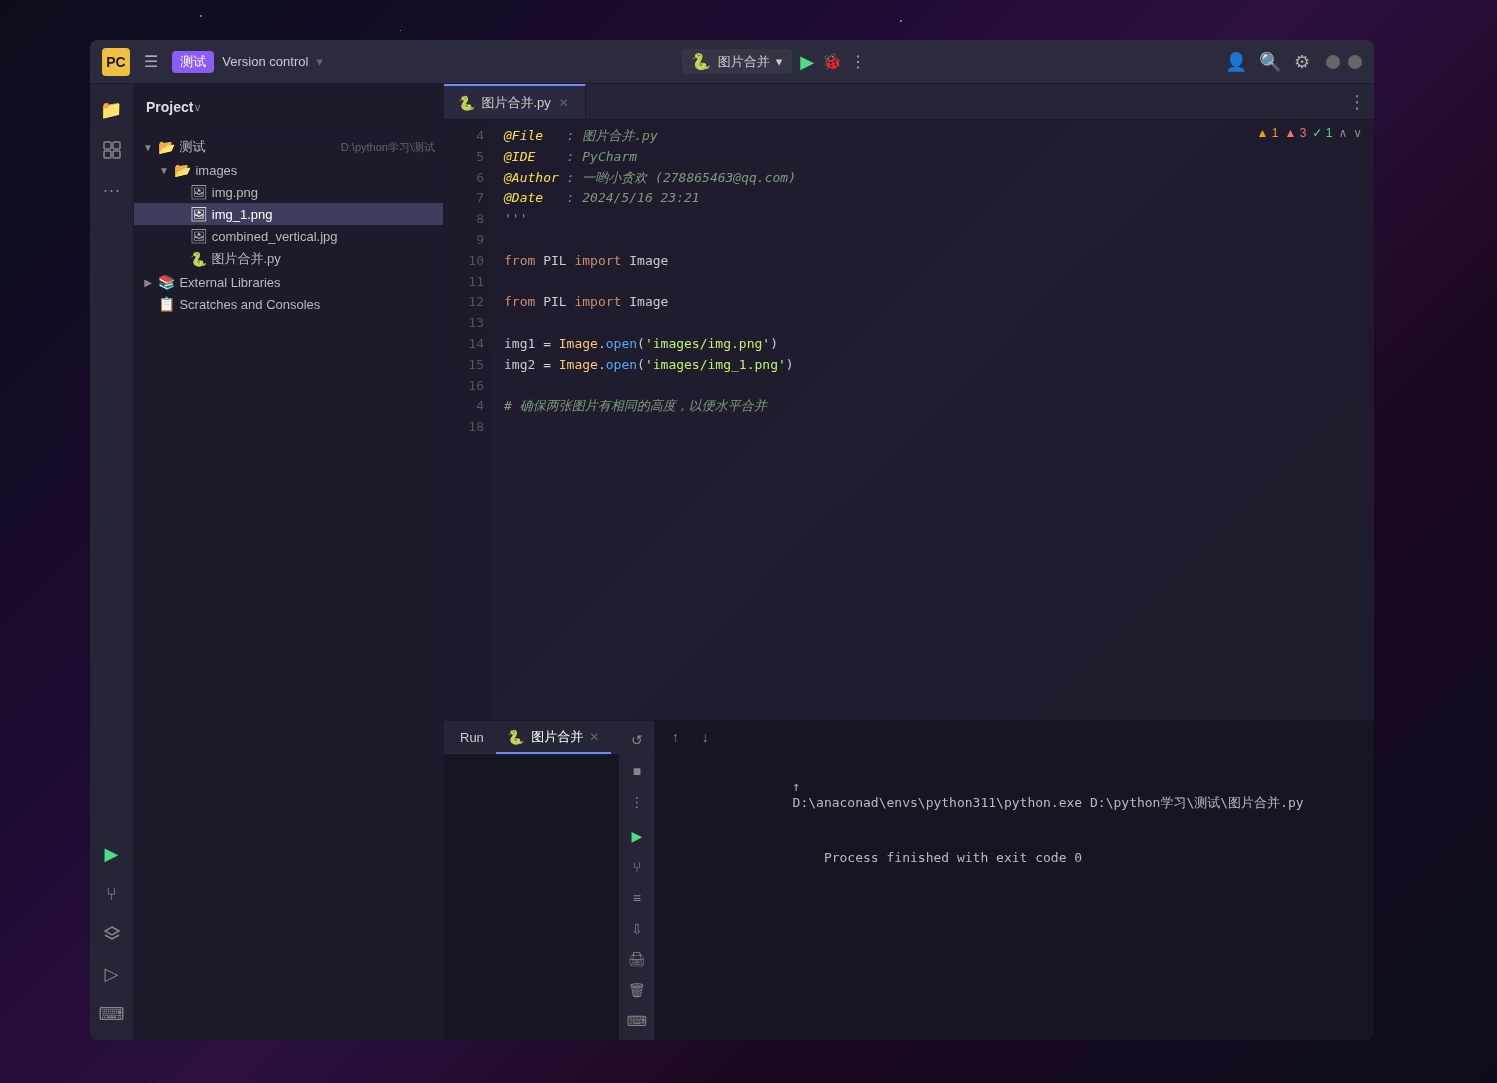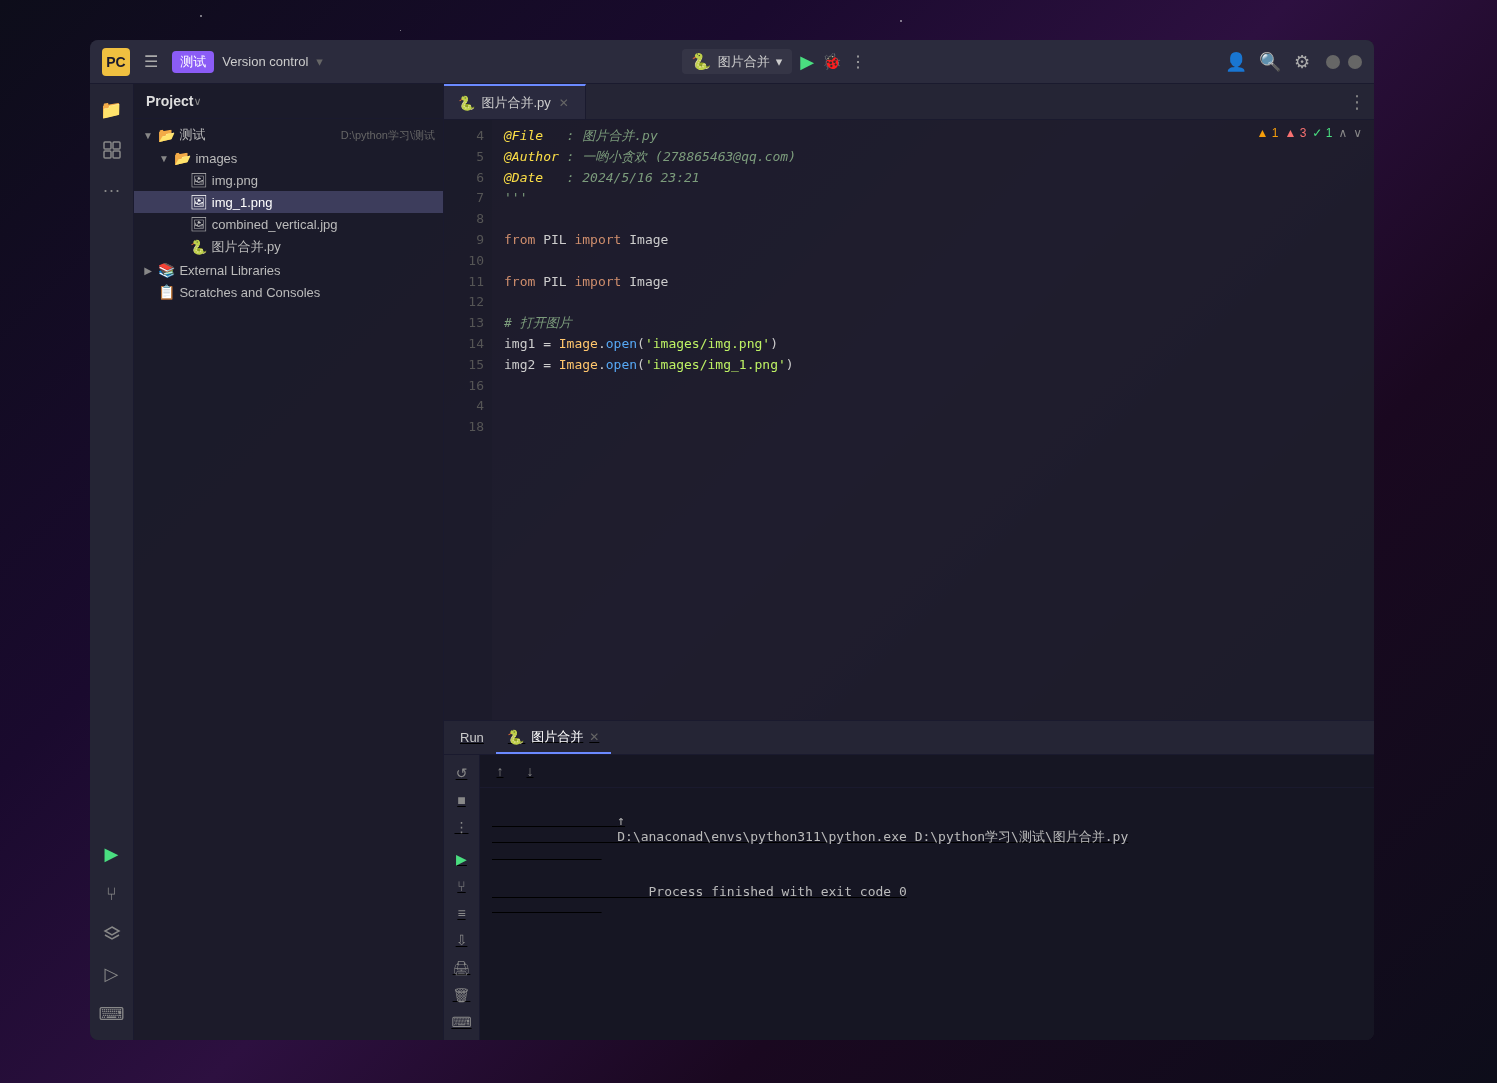--- a/index.html
+++ b/index.html
@@ -189,21 +189,21 @@
       background: rgba(28, 28, 42, 0.9);
       display: flex;
       flex-direction: column;
       flex-shrink: 0;
       border-right: 1px solid #1a1a2e;
     }
 
     .sidebar-header {
       display: flex;
       align-items: center;
-      padding: 9px 12px;
+      padding: 15px 12px;
       border-bottom: 1px solid #1a1a2e;
     }
 
     .sidebar-title {
       color: #ddd;
       font-size: 14px;
       font-weight: 600;
     }
 
     .sidebar-title-arrow {
@@ -364,23 +364,22 @@
 
     .gutter-badge.error { color: #f87171; }
     .gutter-badge.ok { color: #4ade80; }
 
     
     .run-panel {
       height: 320px;
       background: rgba(22, 22, 35, 0.95);
       border-top: 1px solid #1a1a2e;
       display: flex;
-      flex-direction: column;
+      flex-direction: row;
       flex-shrink: 0;
-      text-decoration: underline;
     }
 
     .run-tab-bar {
       display: flex;
       align-items: center;
       background: #252535;
       border-bottom: 1px solid #1a1a2e;
       height: 34px;
       padding: 0 8px;
       gap: 4px;
@@ -660,32 +659,33 @@
           <div>12</div>
           <div>13</div>
           <div>14</div>
           <div>15</div>
           <div>16</div>
           <div>4</div>
           <div>18</div>
         </div>
         <div class="code-content">
           <div class="code-line c-comment"><span class="c-annotation">@File</span>   : 图片合并.py</div>
+          <div class="code-line c-comment"><span class="c-annotation">@IDE</span>    : PyCharm</div>
           <div class="code-line c-comment"><span class="c-annotation">@Author</span> : 一哟小贪欢 (278865463@qq.com)</div>
           <div class="code-line c-comment"><span class="c-annotation">@Date</span>   : 2024/5/16 23:21</div>
           <div class="code-line c-comment">'''</div>
           <div class="code-line"></div>
           <div class="code-line"><span class="c-keyword">from</span> PIL <span class="c-keyword">import</span> Image</div>
           <div class="code-line"></div>
           <div class="code-line"><span class="c-keyword">from</span> PIL <span class="c-keyword">import</span> Image</div>
           <div class="code-line"></div>
-          <div class="code-line c-comment"># 打开图片</div>
           <div class="code-line">img1 = <span class="c-class">Image</span>.<span class="c-function">open</span>(<span class="c-string">'images/img.png'</span>)</div>
           <div class="code-line">img2 = <span class="c-class">Image</span>.<span class="c-function">open</span>(<span class="c-string">'images/img_1.png'</span>)</div>
           <div class="code-line"></div>
+          <div class="code-line c-comment"># 确保两张图片有相同的高度，以便水平合并</div>
         </div>
 
         <div class="editor-gutter-icons">
           <span class="gutter-badge">▲ 1</span>
           <span class="gutter-badge error">▲ 3</span>
           <span class="gutter-badge ok">✓ 1</span>
           <span style="color:#888;font-size:12px;">∧</span>
           <span style="color:#888;font-size:12px;">∨</span>
         </div>
       </div>

